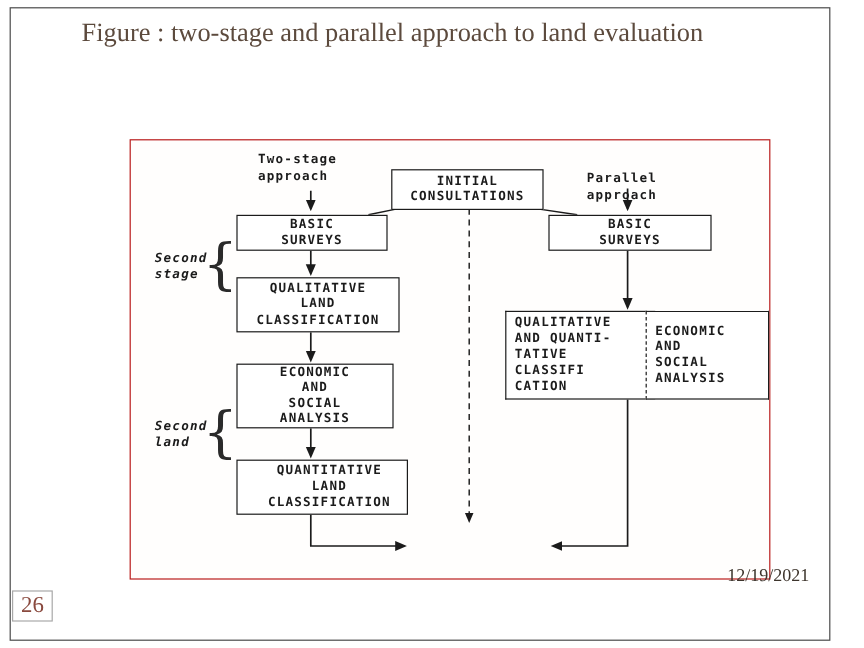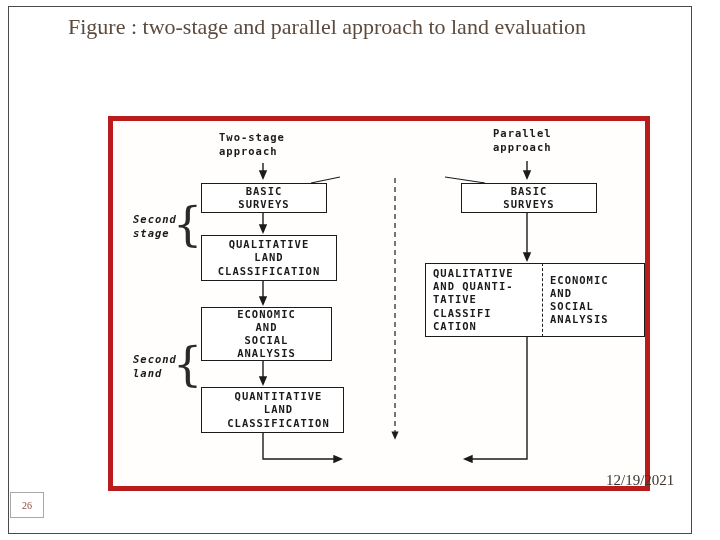--- a/index.html
+++ b/index.html
@@ -17,21 +17,21 @@
   }
   .title {
     position: absolute; left: 42px; top: 12px; width: 570px;
     font-size: 22px; line-height: 1.4;
     color: #5c4a3d;
     text-align: center;
   }
   .figure {
     position: absolute; left: 108px; top: 116px;
     width: 532px; height: 365px;
-    border: 5px solid #b91c1c;
+    border: 1px solid #b91c1c;
     background: #fffefd;
   }
   .mono {
     font-family: "DejaVu Sans Mono", monospace;
     font-weight: bold;
     color: #1b1b1b;
     white-space: pre-line;
   }
   .dbox {
     position: absolute;
@@ -56,21 +56,21 @@
     font-family: "DejaVu Serif", serif;
     font-size: 46px; line-height: 1;
     color: #2a2a2a;
   }
   svg.connectors { position: absolute; left: 0; top: 0; }
   .page-box {
     position: absolute; left: 10px; top: 492px;
     min-width: 32px; height: 24px;
     border: 1px solid #a8a8a8;
     display: flex; align-items: center; justify-content: center;
-    font-size: 10px; color: #8a4a3f;
+    font-size: 19px; color: #8a4a3f;
   }
   .date {
     position: absolute; left: 606px; top: 472px;
     font-size: 15px; color: #3d342c;
   }
 </style>
 </head>
 <body>
 
 <div class="slide-frame"></div>
@@ -94,23 +94,25 @@
     <line x1="150" y1="158" x2="150" y2="183" stroke="#1b1b1b" stroke-width="1.4" marker-end="url(#arr)"></line>
     <line x1="150" y1="238" x2="150" y2="263" stroke="#1b1b1b" stroke-width="1.4" marker-end="url(#arr)"></line>
     <path d="M150,310 L150,338 L228,338" fill="none" stroke="#1b1b1b" stroke-width="1.4" marker-end="url(#arr)"></path>
     <line x1="414" y1="90" x2="414" y2="139" stroke="#1b1b1b" stroke-width="1.4" marker-end="url(#arr)"></line>
     <path d="M414,214 L414,338 L352,338" fill="none" stroke="#1b1b1b" stroke-width="1.4" marker-end="url(#arr)"></path>
   </svg>
 
   <div class="flabel mono" style="left:106px; top:10px;">Two-stage
 approach</div>
 
-  <div class="flabel mono" style="left:380px; top:6px;">Parallel
+  <div class="flabel mono" style="left:380px; top:26px;">Parallel
 approach</div>
 
+  <div class="dbox mono" style="left:217px; top:24px; width:125px; height:32px;">INITIAL
+CONSULTATIONS</div>
 
   <div class="dbox mono" style="left:88px; top:62px; width:124px; height:28px;">BASIC
 SURVEYS</div>
 
   <div class="dbox mono" style="left:348px; top:62px; width:134px; height:28px;">BASIC
 SURVEYS</div>
 
   <div class="flabel mono stage" style="left:20px; top:92px;">Second
 stage</div>
   <div class="brace" style="left:60px; top:80px;">{</div>

